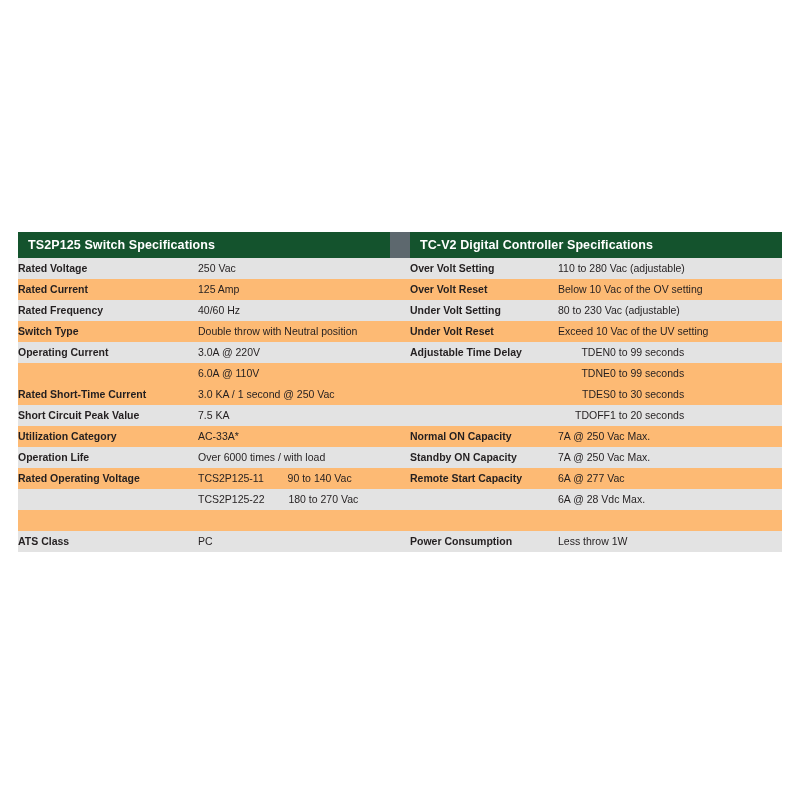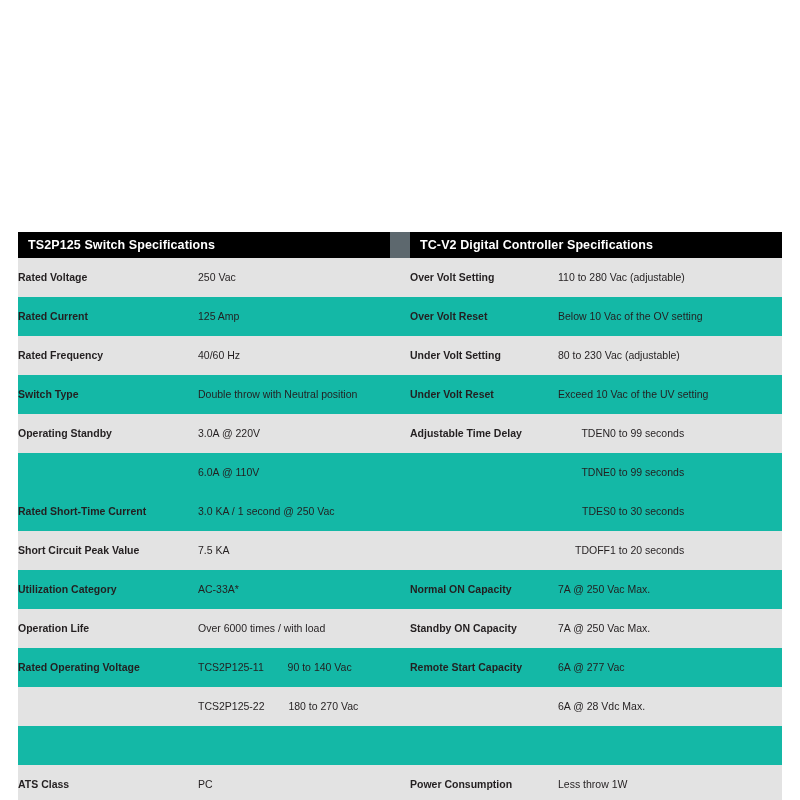--- a/index.html
+++ b/index.html
@@ -23,34 +23,34 @@
   .spec-table {
     width: 100%;
     border-collapse: collapse;
     table-layout: fixed;
   }
   .spec-table td {
     padding: 0;
     vertical-align: middle;
   }
   .hdr-row td {
-    background: #000000;
+    background: #14532d;
     color: #ffffff;
     font-size: 12.5px;
     font-weight: bold;
     height: 26px;
     padding-left: 10px;
     letter-spacing: 0.1px;
   }
   .hdr-row td.gap {
     background: #5d686e;
     padding: 0;
   }
   .row {
-    height: 39px;
+    height: 21px;
   }
   .row td {
     font-size: 10.5px;
     height: 21px;
     line-height: 21px;
     white-space: nowrap;
     overflow: hidden;
   }
   .lbl {
     font-weight: bold;
@@ -61,21 +61,21 @@
     padding-left: 2px;
   }
   .val-sub {
     font-weight: normal;
     padding-left: 2px;
   }
   .shade-dark td {
     background: #e3e3e3;
   }
   .shade-light td {
-    background: #14b8a6;
+    background: #fdba74;
     margin-left: 12px;
   }
   .col-l1 { width: 180px; }
   .col-l2 { width: 192px; }
   .col-gap { width: 20px; }
   .col-r1 { width: 148px; }
   .col-r2 { width: 52px; }
   .col-r3 { width: 172px; }
   .tl-name {
     padding-left: 2px;
@@ -134,21 +134,21 @@
 
       <tr class="row shade-light">
         <td class="lbl">Switch Type</td>
         <td class="val">Double throw with Neutral position</td>
         <td></td>
         <td class="lbl">Under Volt Reset</td>
         <td colspan="2" class="val">Exceed 10 Vac of the UV setting</td>
       </tr>
 
       <tr class="row shade-dark">
-        <td class="lbl">Operating Standby</td>
+        <td class="lbl">Operating Current</td>
         <td class="val">3.0A @ 220V</td>
         <td></td>
         <td class="lbl">Adjustable Time Delay</td>
         <td class="val tl-name">TDEN</td>
         <td class="val-sub tl-val">0 to 99 seconds</td>
       </tr>
 
       <tr class="row shade-light">
         <td class="lbl"></td>
         <td class="val">6.0A @ 110V</td>

